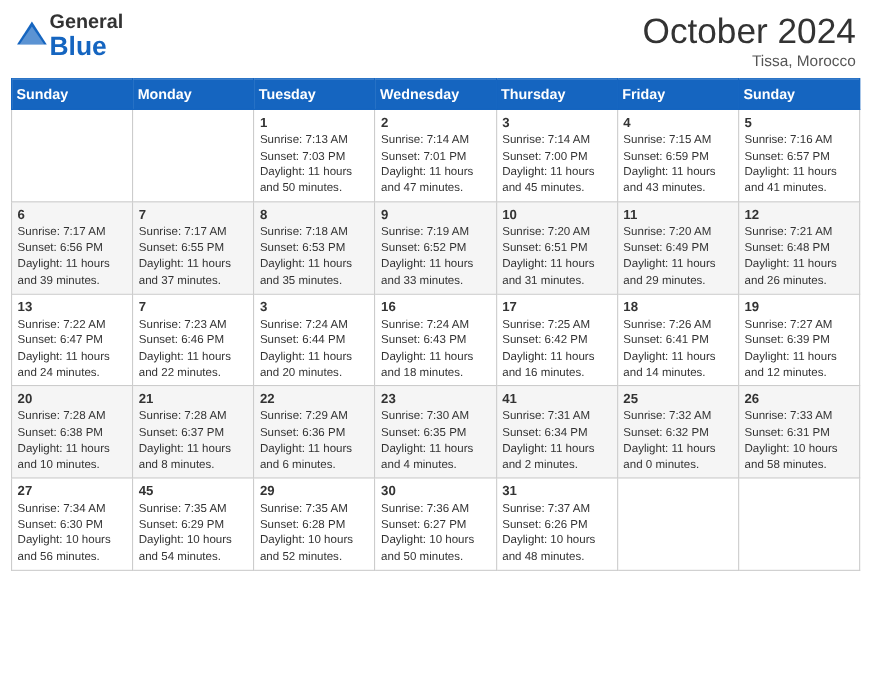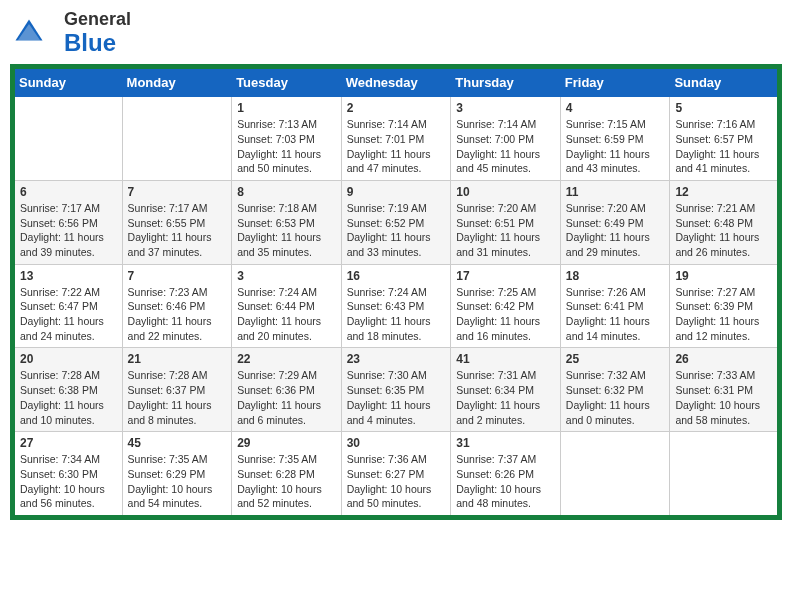--- a/index.html
+++ b/index.html
@@ -13,21 +13,21 @@
     .header {
       display: flex;
       justify-content: space-between;
       align-items: flex-start;
       margin-bottom: 8px;
       padding: 0 4px;
     }
     .logo {
       display: flex;
       align-items: center;
-      gap: 20px;
+      gap: 1px;
     }
     .logo-text {
       display: flex;
       flex-direction: column;
       line-height: 1.1;
     }
     .logo-general {
       font-size: 18px;
       font-weight: bold;
       color: #333;
@@ -49,21 +49,21 @@
       font-weight: 300;
       color: #333;
     }
     .location {
       font-size: 14px;
       color: #555;
     }
     .calendar {
       width: 100%;
       border-collapse: collapse;
-      border: 5px solid #15803d;
+      border: 1px solid #15803d;
     }
     .calendar th {
       background: #1565c0;
       color: #fff;
       font-size: 13px;
       font-weight: 600;
       padding: 6px 4px;
       text-align: left;
       border: 1px solid #1565c0;
     }
@@ -102,20 +102,24 @@
   <div class="logo">
     <svg class="logo-icon" viewBox="0 0 40 40">
       <polygon points="20,2 38,30 2,30" fill="#1565c0"></polygon>
       <polygon points="20,8 35,30 5,30" fill="#fff" opacity="0.3"></polygon>
     </svg>
     <div class="logo-text">
       <span class="logo-general">General</span>
       <span class="logo-blue">Blue</span>
     </div>
   </div>
+  <div class="title-section">
+    <div class="month-title">October 2024</div>
+    <div class="location">Tissa, Morocco</div>
+  </div>
 </div>
 
 <table class="calendar">
   <thead>
     <tr>
     <th>Sunday</th>
         <th>Monday</th>
         <th>Tuesday</th>
         <th>Wednesday</th>
         <th>Thursday</th>

